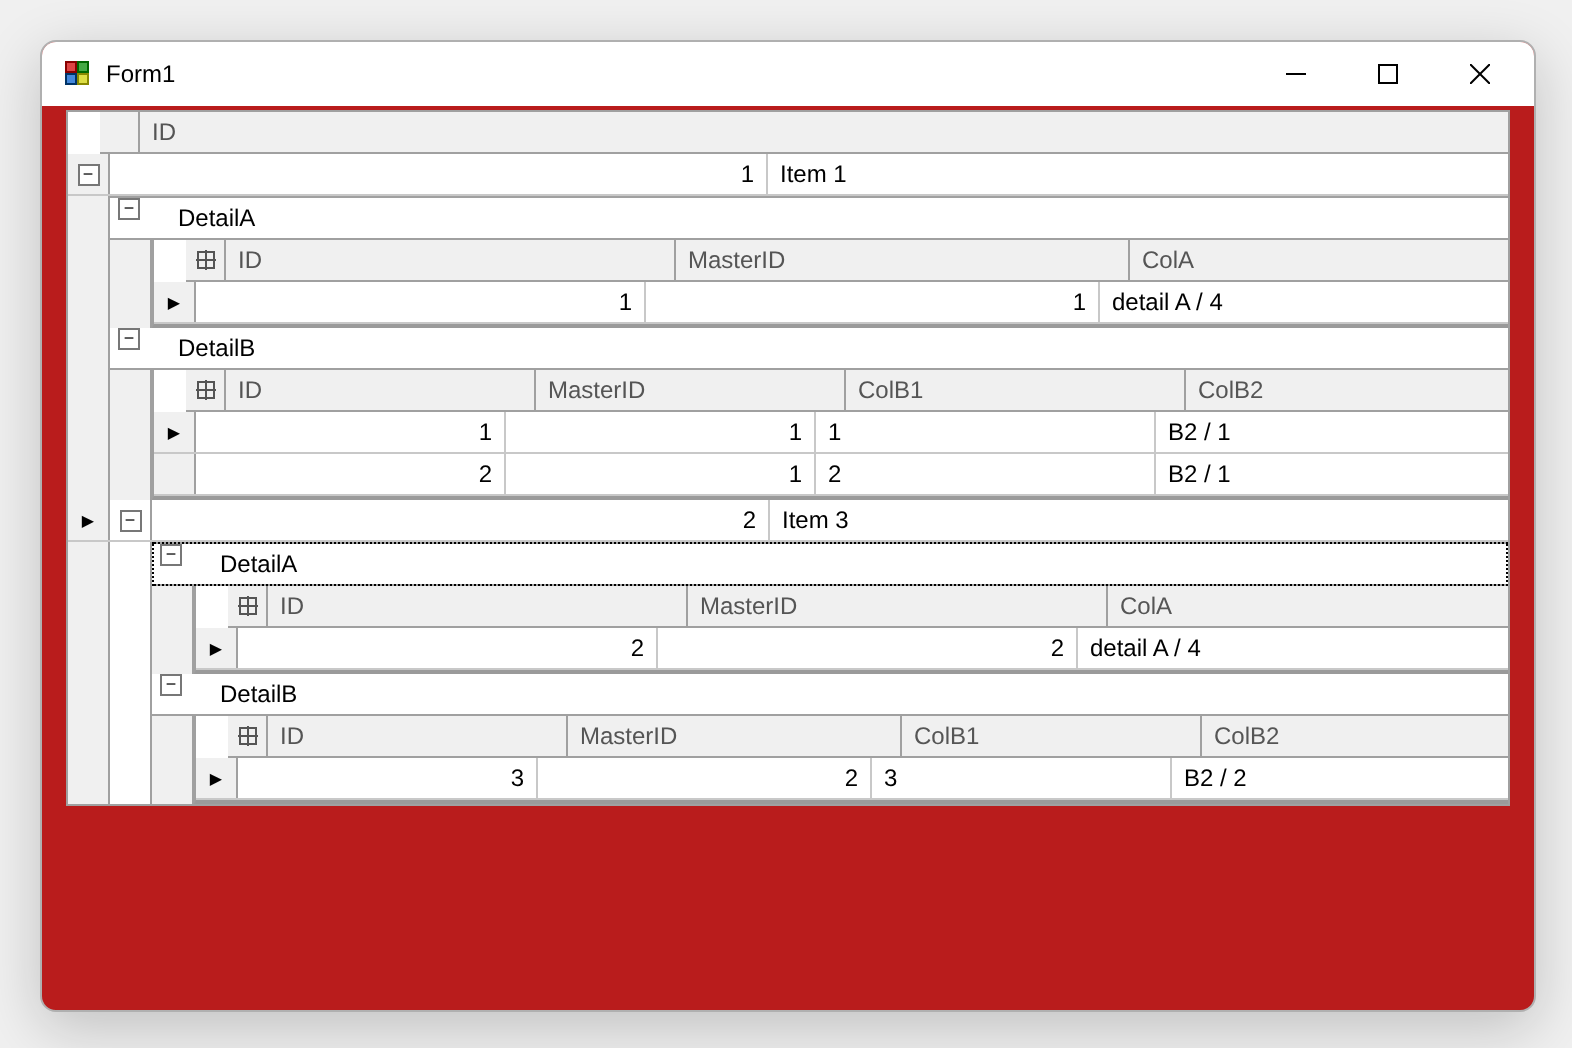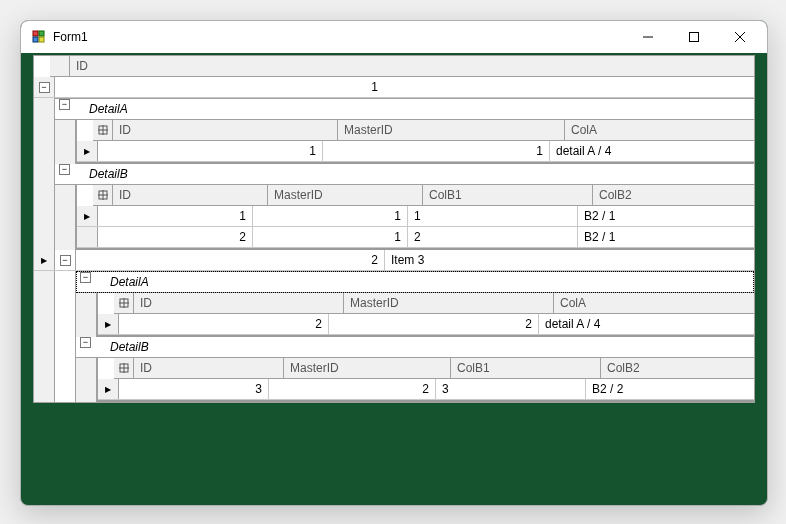--- a/index.html
+++ b/index.html
@@ -6,21 +6,21 @@
     margin: 0;
     padding: 20px;
     background: #f0f0f0;
     font-family: "Segoe UI", Tahoma, sans-serif;
     font-size: 12px;
     color: #000;
   }
   .window {
     width: 746px;
     height: 484px;
-    background: #14532d;
+    background: #b91c1c;
     border: 1px solid #b0b0b0;
     border-radius: 8px;
     box-shadow: 0 8px 30px rgba(0,0,0,0.2);
     display: flex;
     flex-direction: column;
     overflow: hidden;
     justify-content: flex-end;
   }
   .titlebar {
     height: 32px;
@@ -117,21 +117,21 @@
   }
   .childcontent { flex:1; }
 
   .section-title-row {
     display:flex;
     border-bottom:1px solid #a0a0a0;
     border-top:1px solid #a0a0a0;
     background:#fff;
   }
   .section-title-row .rowhdr { width:20px; }
-  .section-title { padding:3px 6px; flex:1;font-style:italic;}
+  .section-title { padding:3px 6px; flex:1;}
 
   .subgrid {
     border-left:1px solid #a0a0a0;
   }
   .subgrid-bottom { border-bottom:2px solid #9a9a9a; }
 
   .selector-icon svg { stroke:#555; fill:none; stroke-width:1;}
 
   .dotted { outline:1px dotted #000; outline-offset:-1px;}
   
@@ -175,20 +175,21 @@
       <div class="hdr">
         <div class="hcell corner"></div>
         <div class="hcell" style="width:329px">ID</div>
       </div>
 
       <div class="drow">
         <div class="rowhdr expand">
             <span class="exp-box">−</span>
           </div>
         <div class="cell num" style="width:329px">1</div>
+        <div class="cell" style="flex:1">Item 1</div>
       </div>
 
       <div class="childwrap">
         <div class="indent"></div>
         <div class="childcontent">
 
           <div class="section-title-row">
             <div class="rowhdr expand" style="background:#fff;border-right:none;padding:0 4px;">
                 <span class="exp-box">−</span>
               </div>

